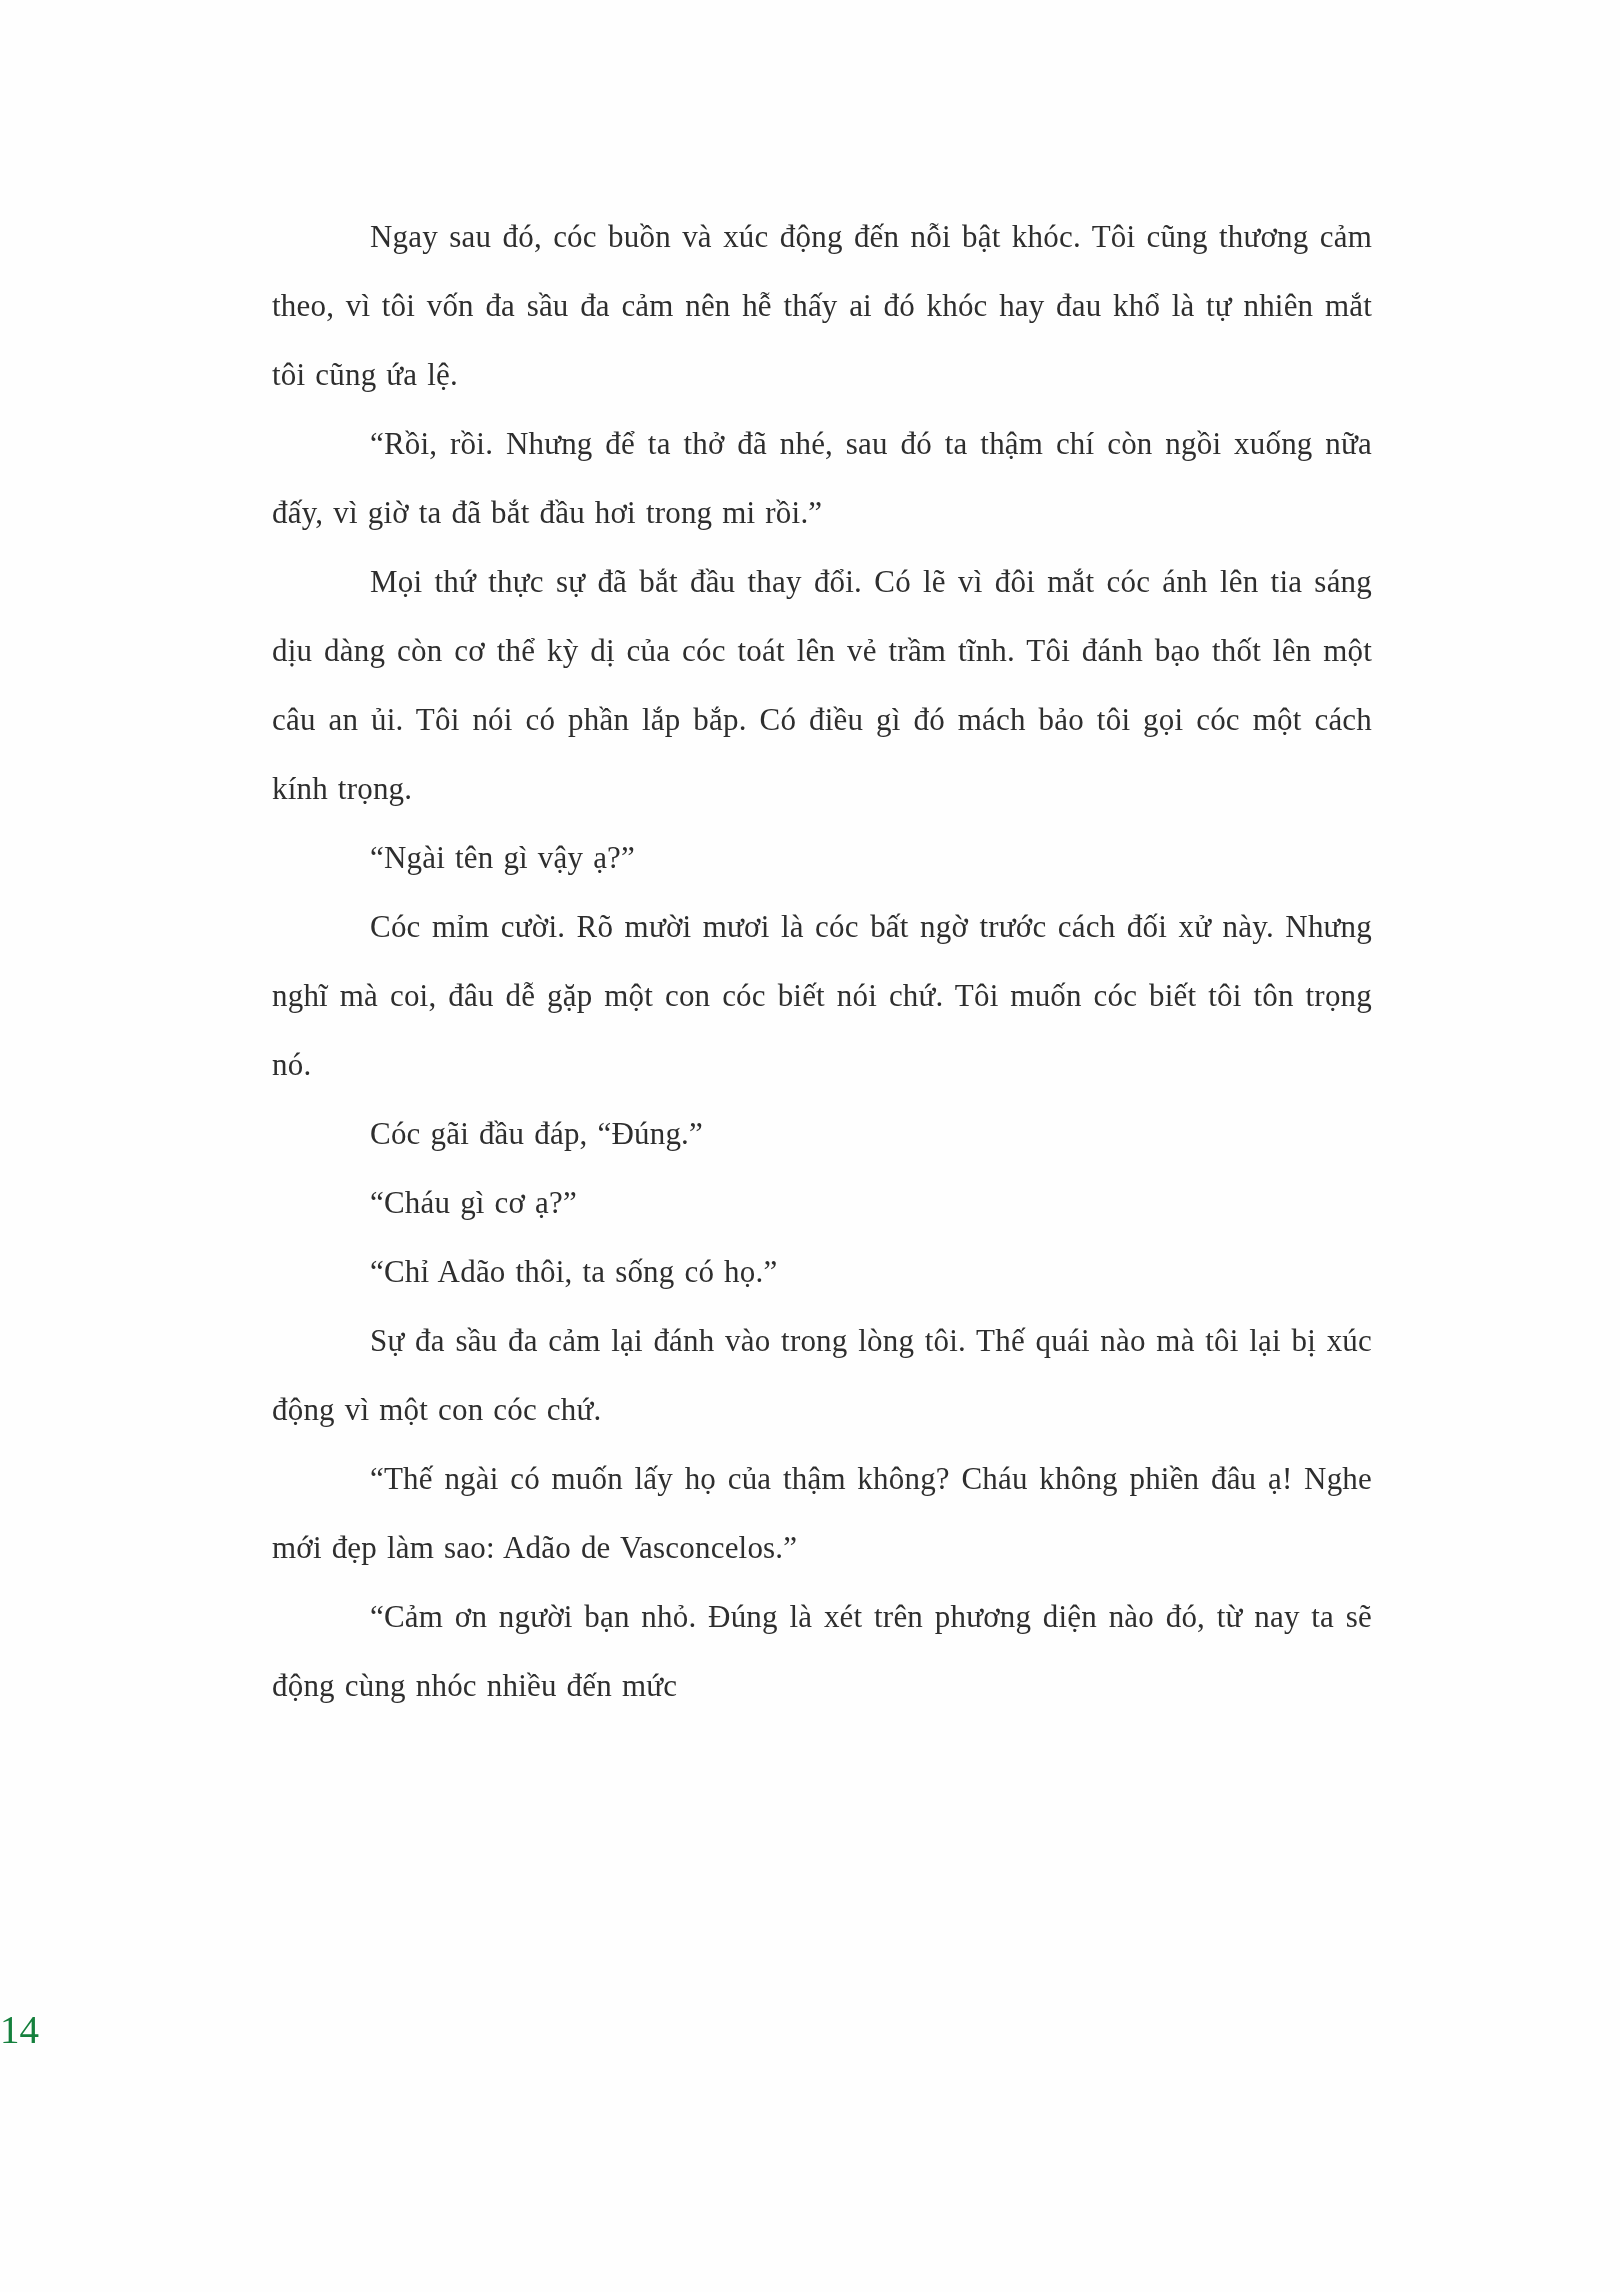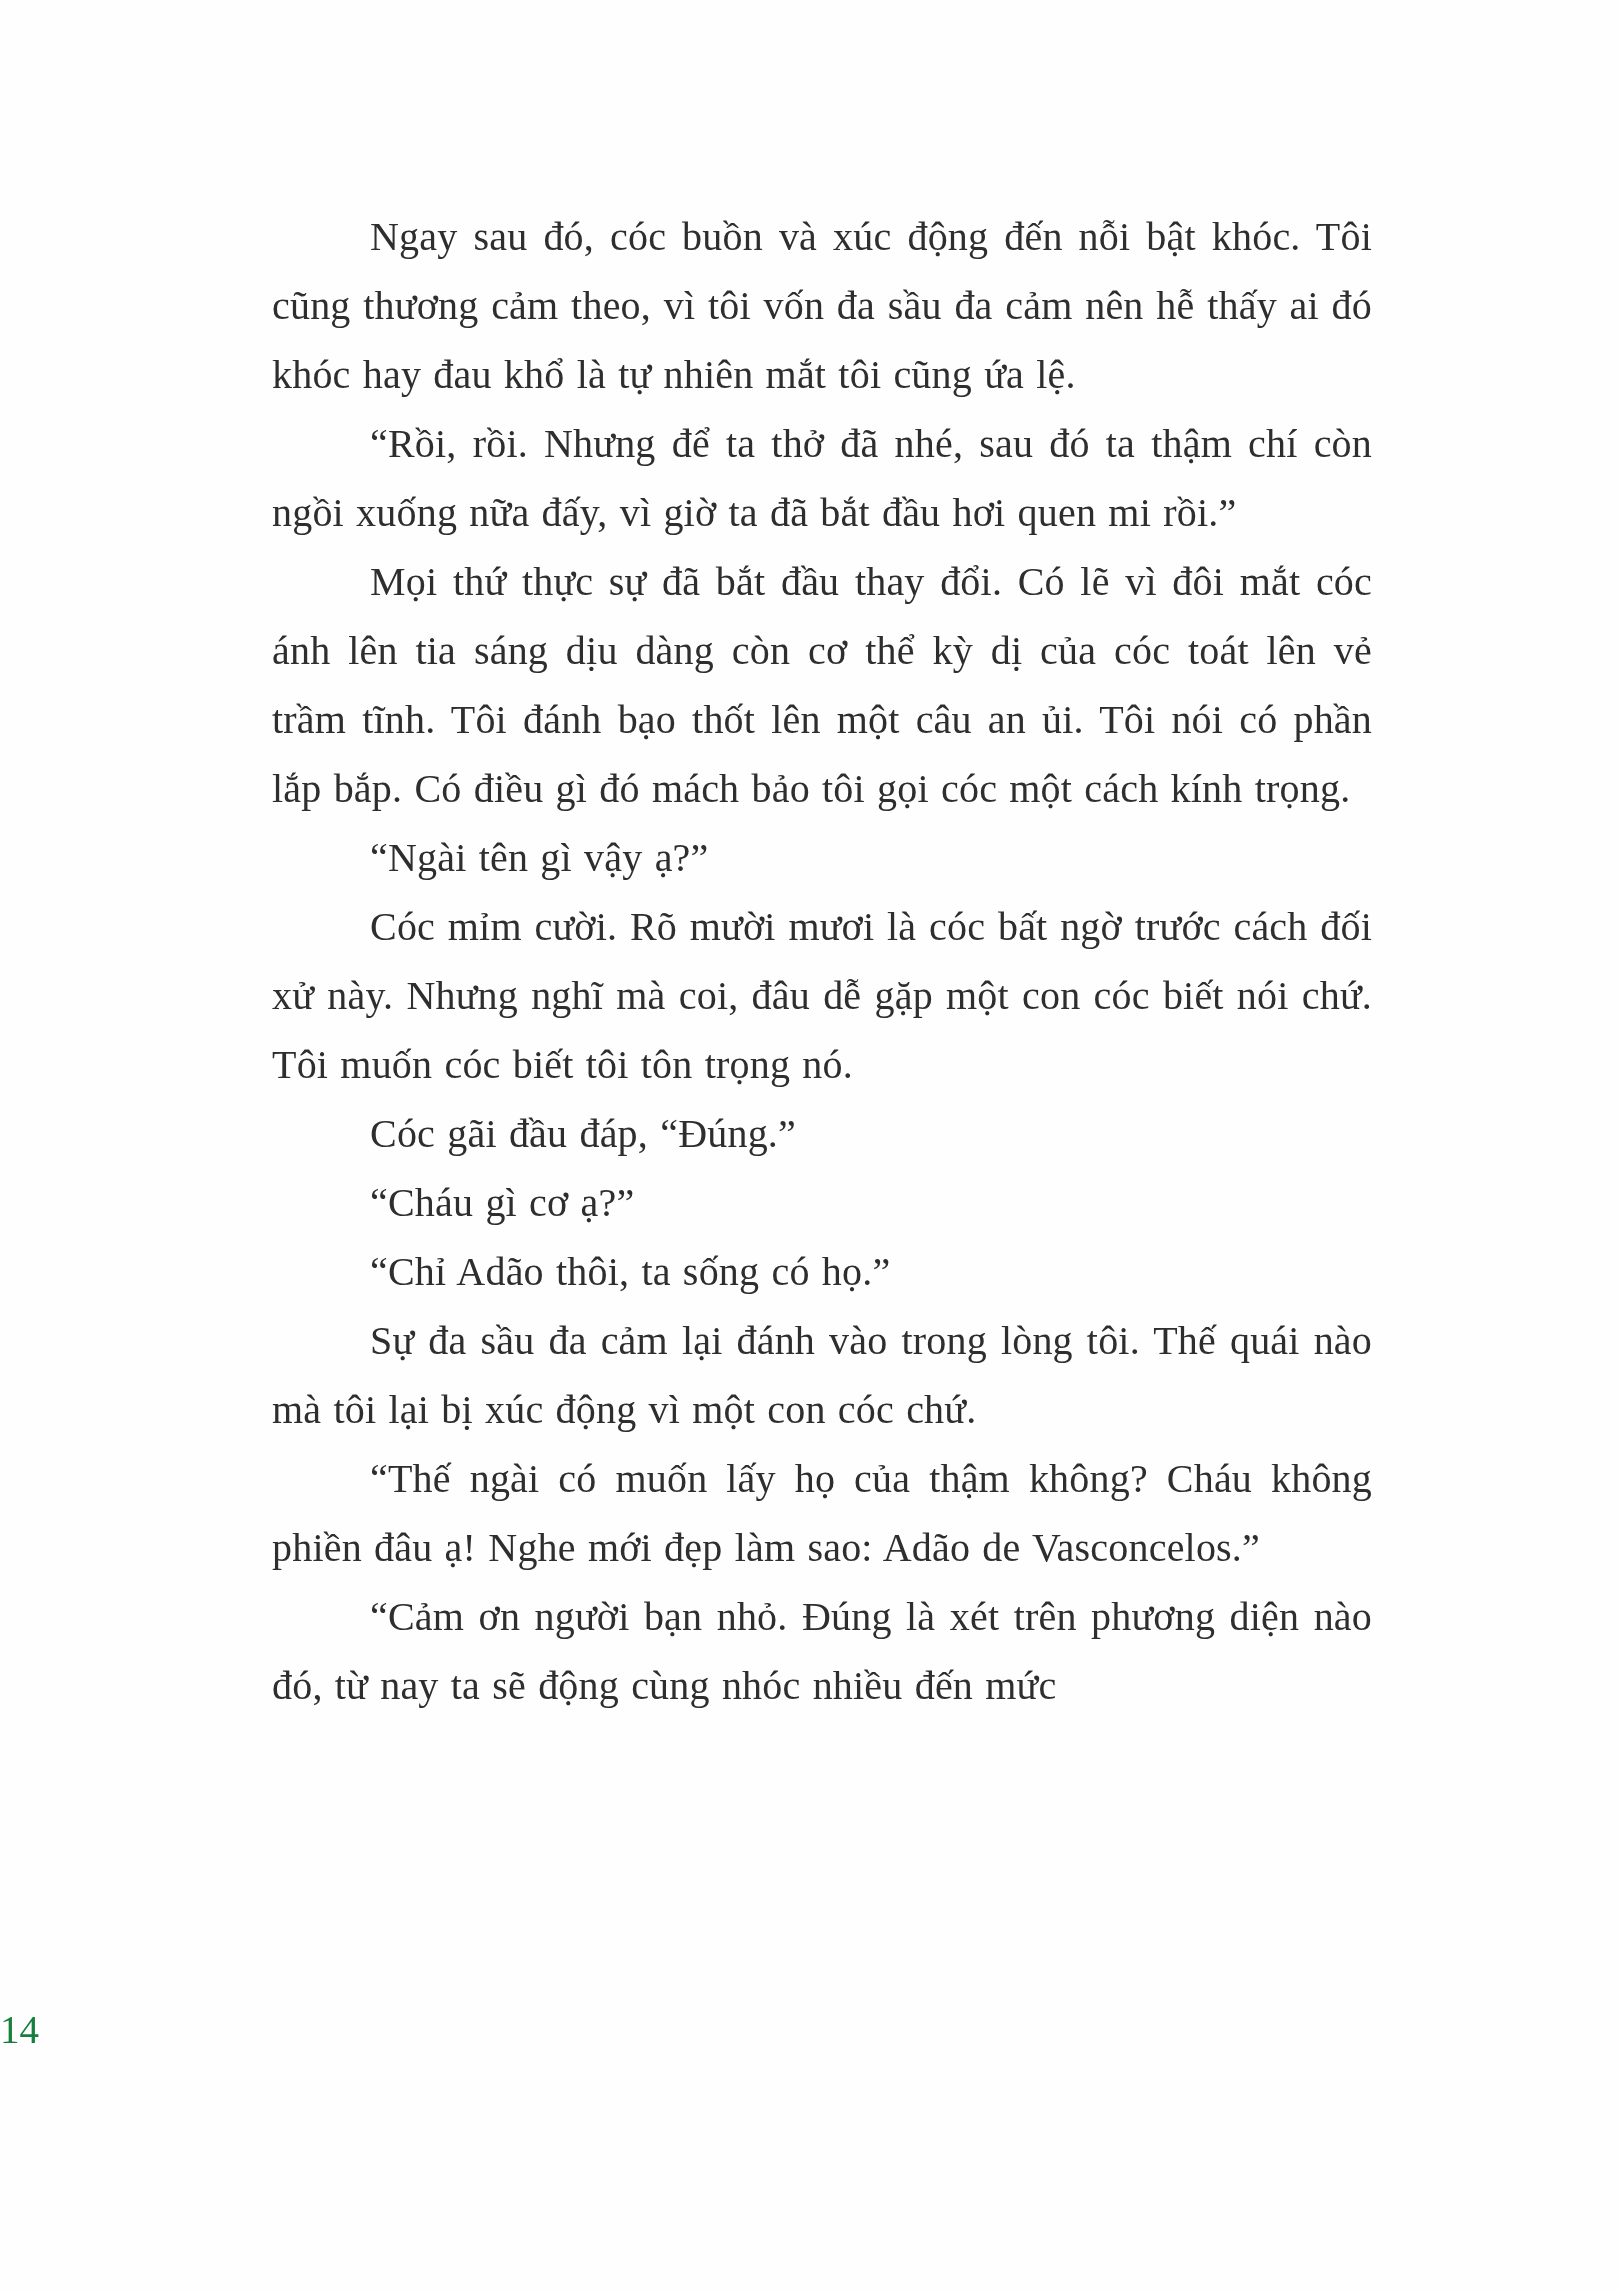--- a/index.html
+++ b/index.html
@@ -13,21 +13,21 @@
     height: 2293px;
     background: #fefefe;
     box-sizing: border-box;
     padding: 202px 248px 0 272px;
     font-family: "Liberation Serif", "DejaVu Serif", serif;
     color: #2e2e2e;
     overflow: hidden;
   }
   .body-text p {
     margin: 0;
-    font-size: 40px;
+    font-size: 31px;
     line-height: 69px;
     text-align: justify;
     text-indent: 98px;
     word-spacing: 2px;
     letter-spacing: 0.2px;
   }
   .page-number {
     position: absolute;
     top: 2007px;
     left: 0;
@@ -36,21 +36,21 @@
     font-size: 39px;
     color: #15803d;
   }
 </style>
 </head>
 <body>
 
 <div class="page">
   <div class="body-text">
     <p>Ngay sau đó, cóc buồn và xúc động đến nỗi bật khóc. Tôi cũng thương cảm theo, vì tôi vốn đa sầu đa cảm nên hễ thấy ai đó khóc hay đau khổ là tự nhiên mắt tôi cũng ứa lệ.</p>
-    <p>“Rồi, rồi. Nhưng để ta thở đã nhé, sau đó ta thậm chí còn ngồi xuống nữa đấy, vì giờ ta đã bắt đầu hơi quen mi rồi.”</p>
+    <p>“Rồi, rồi. Nhưng để ta thở đã nhé, sau đó ta thậm chí còn ngồi xuống nữa đấy, vì giờ ta đã bắt đầu hơi trong mi rồi.”</p>
     <p>Mọi thứ thực sự đã bắt đầu thay đổi. Có lẽ vì đôi mắt cóc ánh lên tia sáng dịu dàng còn cơ thể kỳ dị của cóc toát lên vẻ trầm tĩnh. Tôi đánh bạo thốt lên một câu an ủi. Tôi nói có phần lắp bắp. Có điều gì đó mách bảo tôi gọi cóc một cách kính trọng.</p>
     <p>“Ngài tên gì vậy ạ?”</p>
     <p>Cóc mỉm cười. Rõ mười mươi là cóc bất ngờ trước cách đối xử này. Nhưng nghĩ mà coi, đâu dễ gặp một con cóc biết nói chứ. Tôi muốn cóc biết tôi tôn trọng nó.</p>
     <p>Cóc gãi đầu đáp, “Đúng.”</p>
     <p>“Cháu gì cơ ạ?”</p>
     <p>“Chỉ Adão thôi, ta sống có họ.”</p>
     <p>Sự đa sầu đa cảm lại đánh vào trong lòng tôi. Thế quái nào mà tôi lại bị xúc động vì một con cóc chứ.</p>
     <p>“Thế ngài có muốn lấy họ của thậm không? Cháu không phiền đâu ạ! Nghe mới đẹp làm sao: Adão de Vasconcelos.”</p>
     <p>“Cảm ơn người bạn nhỏ. Đúng là xét trên phương diện nào đó, từ nay ta sẽ động cùng nhóc nhiều đến mức</p>
   </div>

